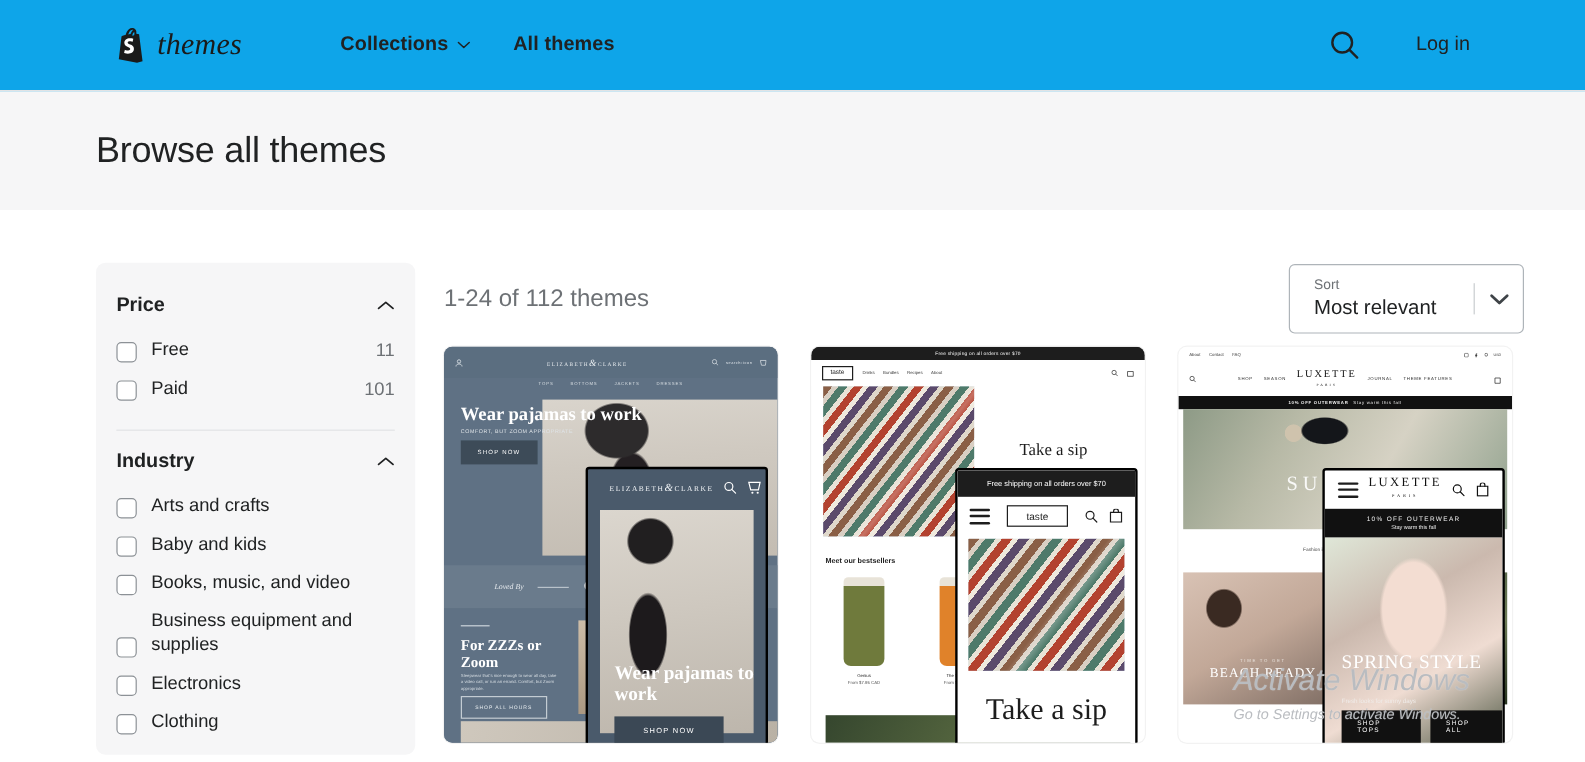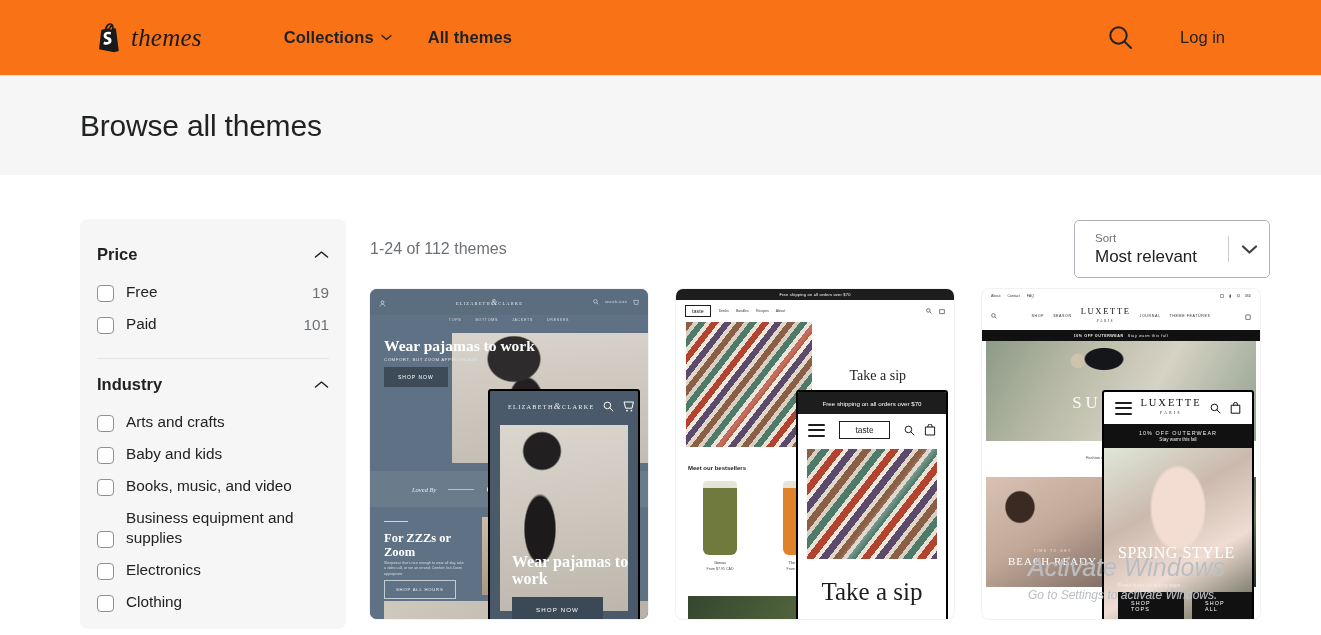--- a/index.html
+++ b/index.html
@@ -10,21 +10,21 @@
     font-family: "Liberation Sans", sans-serif;
     color: #202223;
   }
 
   
   .site-header {
     height: 76px;
     border-bottom: 1px solid #e1e3e5;
     display: flex;
     align-items: center;
-    background: #f97316;
+    background: #0ea5e9;
     position: relative;
   }
   .brand {
     display: flex;
     align-items: center;
     gap: 9px;
     margin-left: 96px;
     text-decoration: none;
   }
   .brand-bag { width: 26px; height: 30px; display: block; }
@@ -152,21 +152,21 @@
     margin-left: 24px;
     margin-right: 51px;
     min-width: 0;
   }
   .results-bar {
     display: flex;
     align-items: center;
     height: 60px;
   }
   .results-count {
-    font-size: 16px;
+    font-size: 20px;
     color: #6d7175;
   }
   .sort-select {
     margin-left: auto;
     width: 196px;
     height: 58px;
     border: 1px solid #aeb4b9;
     border-radius: 5px;
     background: #ffffff;
     display: flex;
@@ -550,21 +550,21 @@
         <span>
           <svg class="chev-up" viewBox="0 0 15 9">
               <path d="M1.5 7L7.5 2l6 5" fill="none" stroke="#202223" stroke-width="1.5" stroke-linecap="round" stroke-linejoin="round"></path>
             </svg>
         </span>
       </div>
       <div class="filter-list">
         <label class="filter-row">
           <span class="cbox"></span>
           <span class="cb-label">Free</span>
-          <span class="cb-count">19</span>
+          <span class="cb-count">11</span>
         </label>
         <label class="filter-row">
           <span class="cbox"></span>
           <span class="cb-label">Paid</span>
           <span class="cb-count">101</span>
         </label>
       </div>
     </section>
 
     <section class="filter-group">

